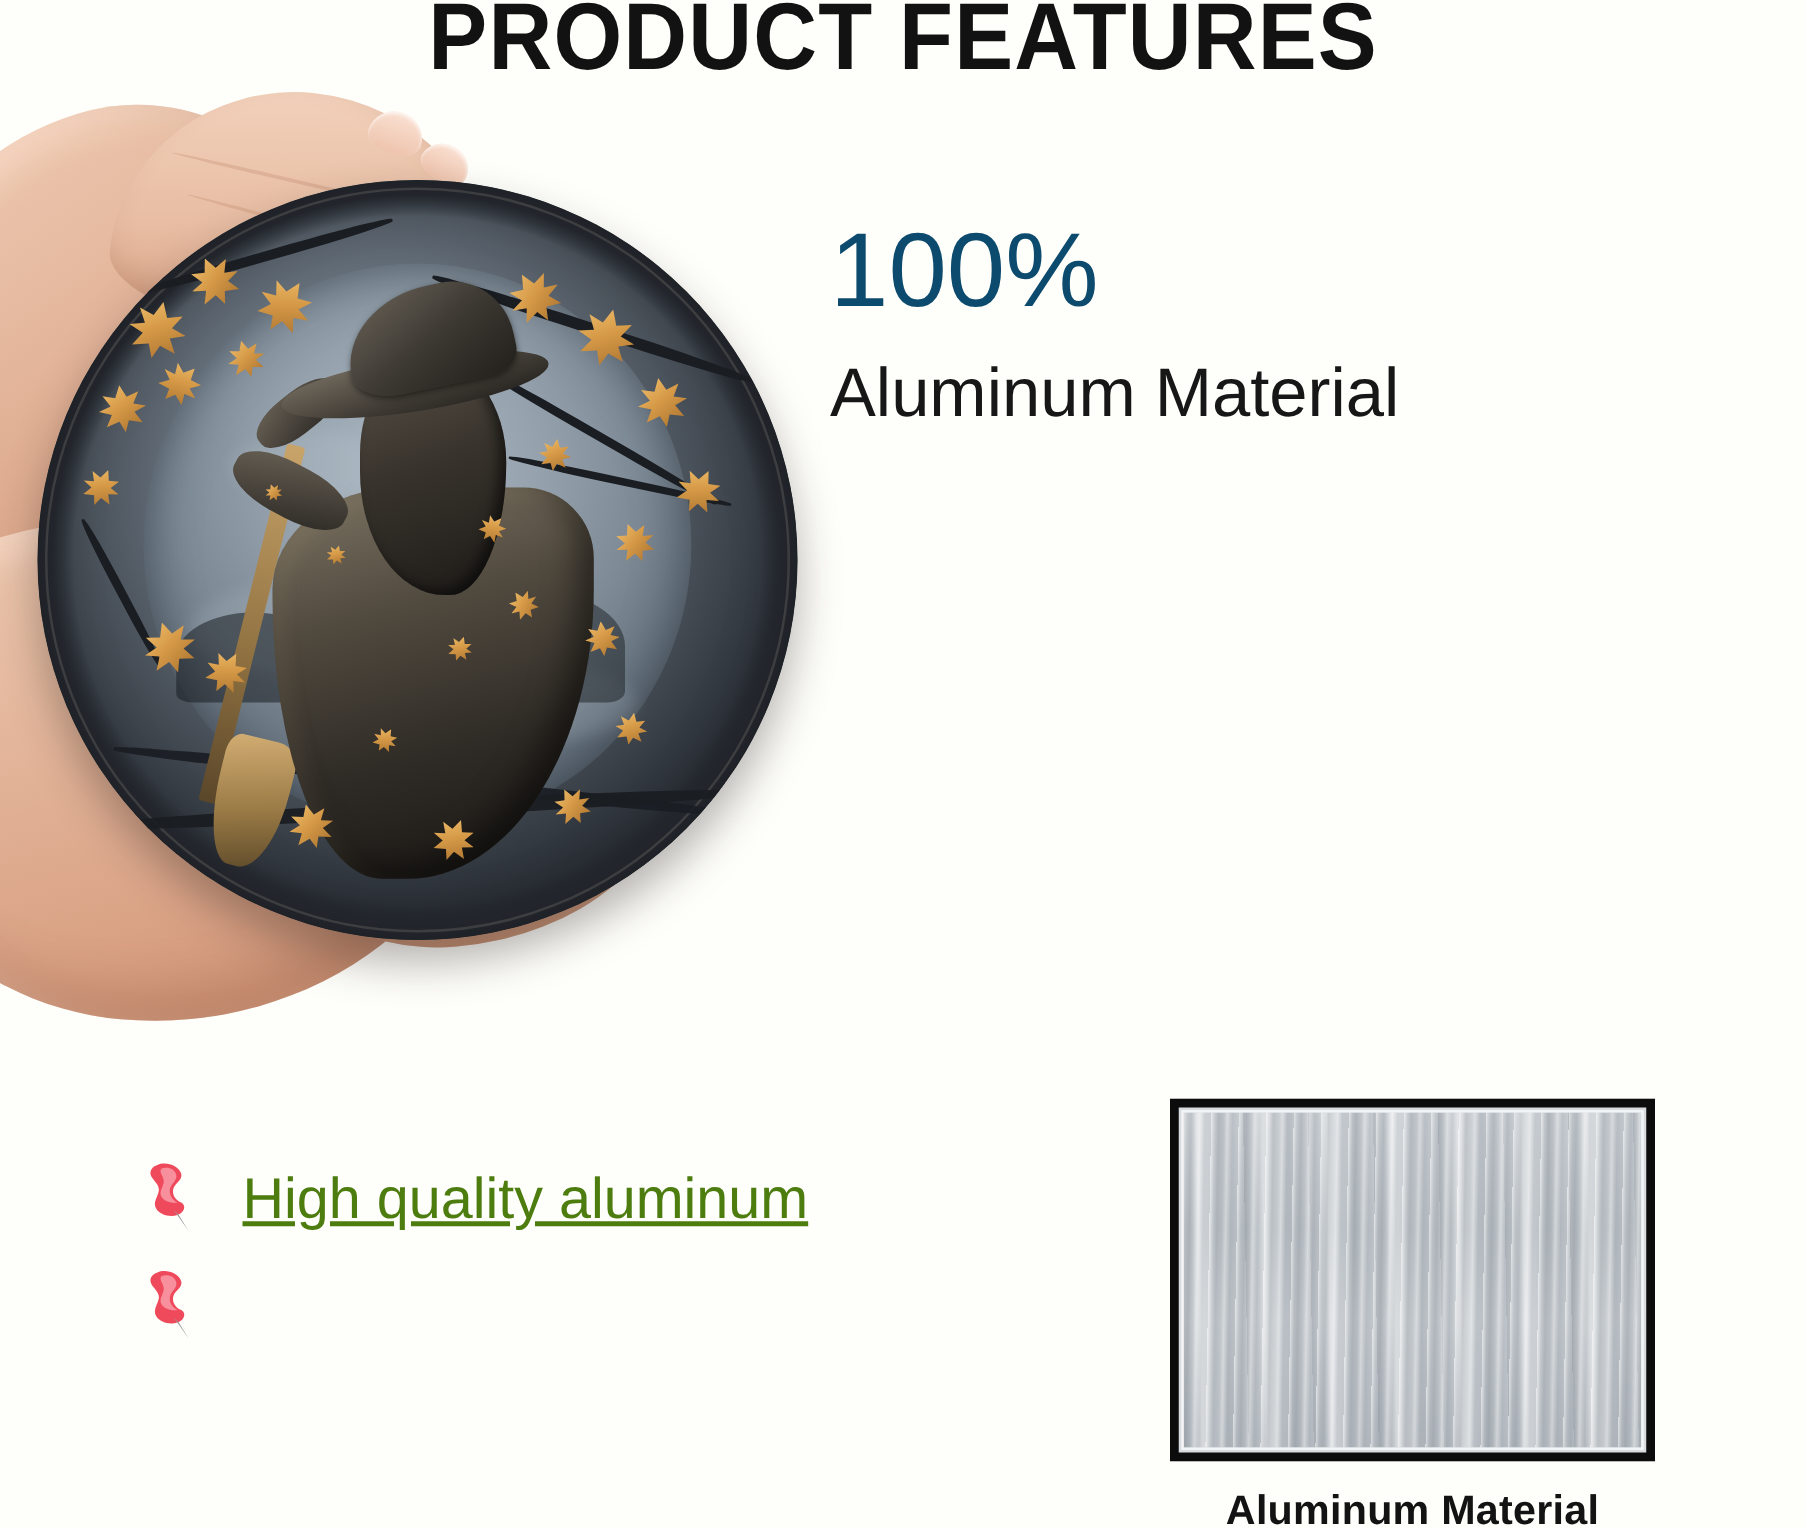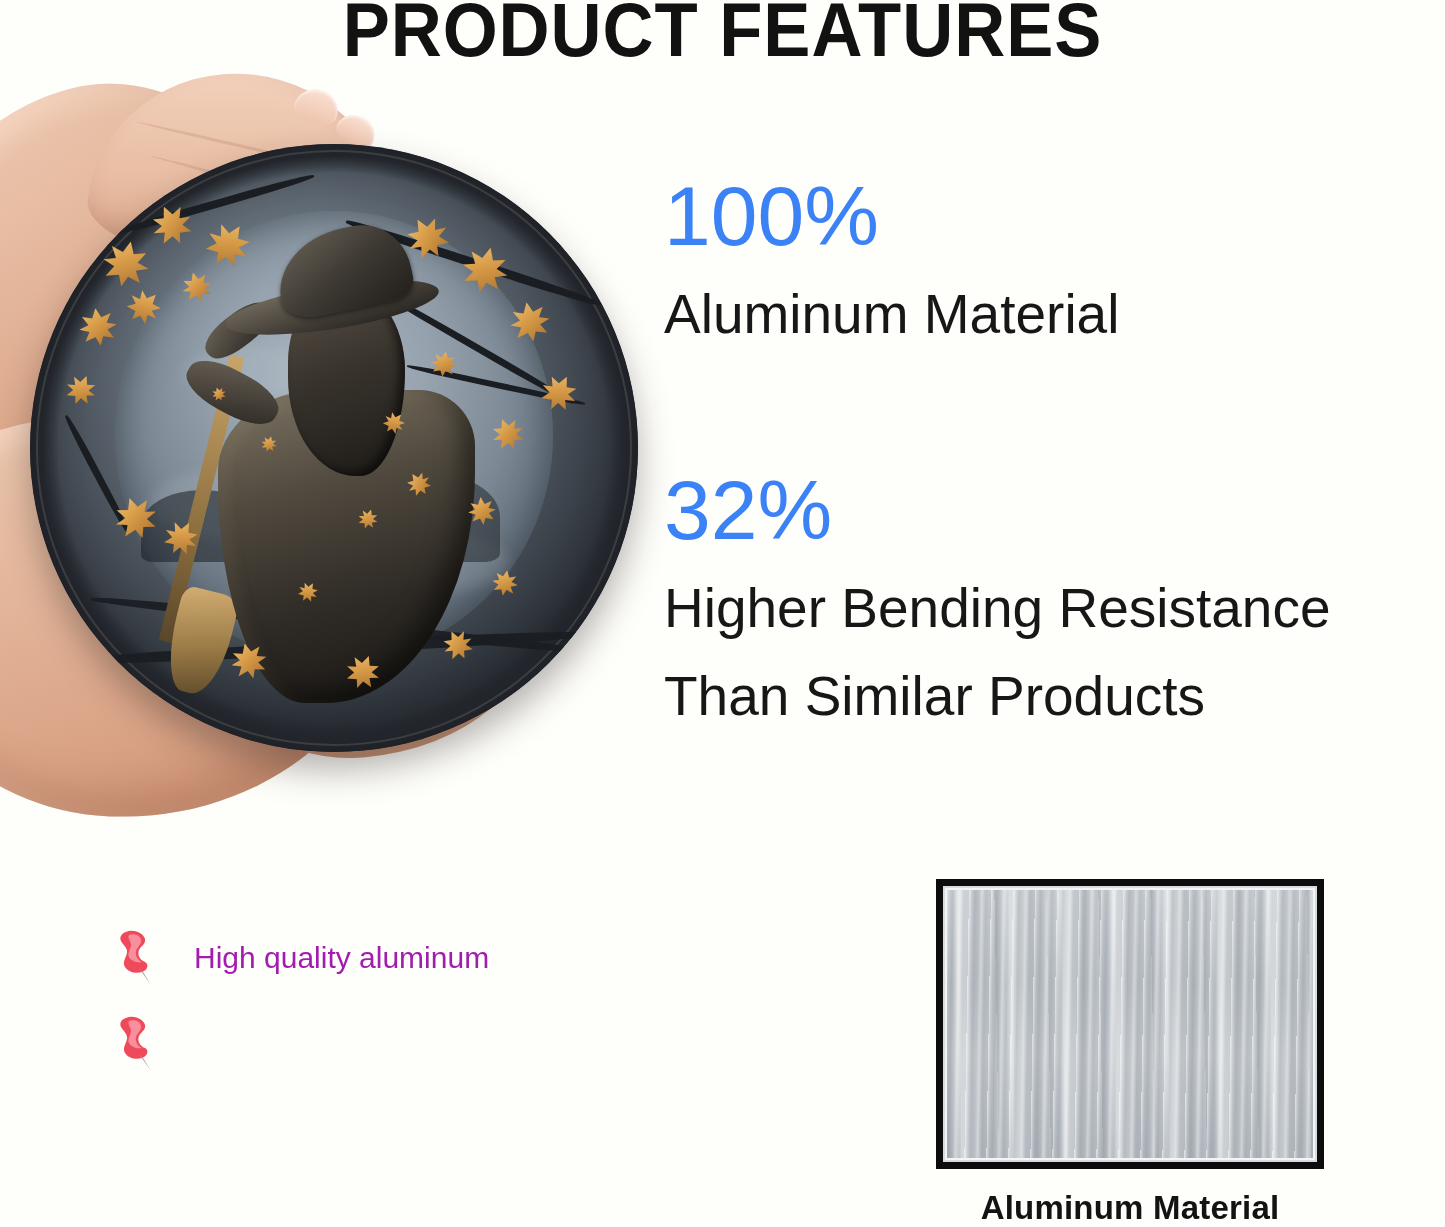--- a/index.html
+++ b/index.html
@@ -225,21 +225,21 @@
     background: linear-gradient(165deg, #d3ae74 0%, #9b7b46 55%, #5d4929 100%);
     border-radius: 20% 30% 46% 40% / 16% 18% 64% 70%;
     transform: rotate(14deg);
   }
 
   
   .stat { position: absolute; left: 664px; }
   .stat-value {
     font-size: 84px;
     font-weight: normal;
-    color: #3b82f6;
+    color: #0c4a6e;
     line-height: 1;
     letter-spacing: 0px;
     white-space: nowrap;
   }
   .stat-label {
     font-size: 55px;
     font-weight: normal;
     color: #171717;
     line-height: 1.12;
     white-space: nowrap;
@@ -263,24 +263,25 @@
   }
   .pin-icon {
     width: 44px;
     height: 62px;
     flex: 0 0 44px;
     position: relative;
     margin-right: 38px;
   }
   .pin-icon svg { width: 44px; height: 62px; display: block; }
   .bullet-text {
-    font-size: 30px;
-    color: #a21caf;
+    font-size: 46px;
+    color: #4d7c0f;
     line-height: 1;
     white-space: nowrap;
+    text-decoration: underline;
   }
 
   
   #swatch-block {
     position: absolute;
     left: 936px;
     top: 879px;
     width: 388px;
   }
   #swatch-frame {
@@ -399,25 +400,20 @@
       <div class="leaf" style="left:38%; top:48%; width:16px; height:16px; transform:rotate(16deg);"></div>
       <div class="leaf" style="left:30%; top:40%; width:14px; height:14px; transform:rotate(-20deg);"></div>
     </div>
   </div>
 
   <div class="stat" id="stat-1">
     <div class="stat-value">100%</div>
     <div class="stat-label">Aluminum Material</div>
   </div>
 
-  <div class="stat" id="stat-2">
-    <div class="stat-value">32%</div>
-    <div class="stat-label">Higher Bending Resistance</div>
-    <div class="stat-label">Than Similar Products</div>
-  </div>
 
   <div id="bullets">
 
     <div class="bullet-row">
       <span class="pin-icon">
         <svg viewBox="0 0 44 62" xmlns="http://www.w3.org/2000/svg">
           <path d="M14 5 C20 2, 31 5, 33 12 C34 17, 29 19, 27 23 C25 28, 28 33, 33 35 C37 37, 36 43, 30 45 C24 47, 16 45, 13 40 C10 35, 14 31, 15 26 C16 21, 11 18, 9 14 C7 10, 10 6, 14 5 Z" fill="#ef4a5c"></path>
           <path d="M17 8 C22 6, 28 8, 29 13 C30 17, 25 20, 24 24 C23 29, 26 33, 30 35 C25 36, 19 34, 17 30 C15 26, 19 22, 19 18 C19 14, 15 11, 17 8 Z" fill="#f7909c"></path>
           <path d="M27 41 L39 58 L31 45 Z" fill="#9a9a9a"></path>
         </svg>

